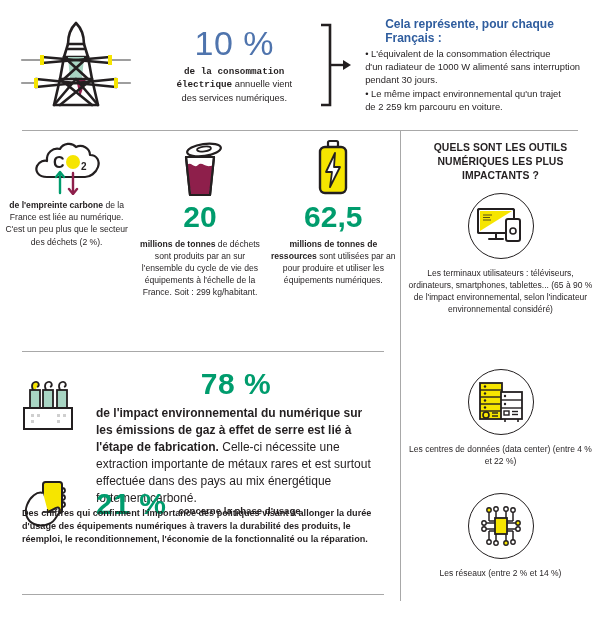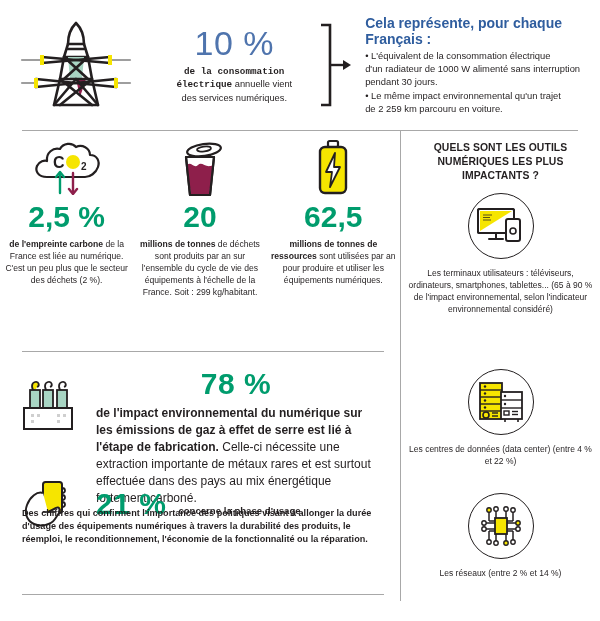--- a/index.html
+++ b/index.html
@@ -24,21 +24,21 @@
     letter-spacing: .5px; line-height: 1.05; margin-bottom: 3px;
   }
   .hero-cap { font-size: 9.3px; line-height: 1.34; color: #231f20; }
   .hero-cap b { font-weight: 700; font-family: Liberation Mono, monospace; }
 
   .bracket-arrow {
     width: 38px; display: flex; align-items: center; justify-content: center;
   }
   .top-text { width: 248px; padding-right: 6px; }
   .top-text .lead {
-    color: #2f5d9e; font-weight: 700; font-size: 14px; margin-bottom: 2px;
+    color: #2f5d9e; font-weight: 700; font-size: 12px; margin-bottom: 2px; margin-left: 20px;
   }
   .top-text .bullets { font-size: 9.4px; line-height: 1.42; }
   .top-text .bullets p { margin: 0; }
 
   
   .hr {
     position: absolute; height: 1px; background: #a8a8a8;
   }
   .vr {
     position: absolute; width: 1px; background: #a8a8a8;
@@ -196,21 +196,20 @@
             <circle cx="42" cy="21" r="7" fill="#f6e500"></circle>
             <text x="50" y="29" font-family="'Liberation Sans',sans-serif" font-size="10" font-weight="700" fill="#231f20">2</text>
             <g stroke-width="2.4" fill="none" stroke-linecap="round">
               <line x1="29" y1="52" x2="29" y2="32" stroke="#009c6d"></line>
               <polyline points="25,36 29,31 33,36" stroke="#009c6d" stroke-linejoin="round"></polyline>
               <line x1="42" y1="32" x2="42" y2="52" stroke="#8e1f4b"></line>
               <polyline points="38,48 42,53 46,48" stroke="#8e1f4b" stroke-linejoin="round"></polyline>
             </g>
           </svg>
         </div>
-        <div class="stat-num">2,5 %</div>
         <div class="stat-cap"><b>de l'empreinte carbone</b><span> de la France est liée au numérique. C'est un peu plus que le secteur des déchets (2 %).</span></div>
       </div>
 
       <div class="stat">
         <div class="stat-icon">
           <svg width="54" height="58" viewBox="0 0 54 58">
             <path d="M13 18 L17 56 L37 56 L41 18 Z" fill="#ffffff" stroke="#231f20" stroke-width="2.2" stroke-linejoin="round"></path>
             <path d="M14 26 C18 22 21 30 25 26 C29 22 33 30 40 26 L36 56 L18 56 Z" fill="#8e1f4b"></path>
             <path d="M13 18 L17 56 L37 56 L41 18 Z" fill="none" stroke="#231f20" stroke-width="2.2" stroke-linejoin="round"></path>
             <ellipse cx="31" cy="11" rx="17" ry="6" transform="rotate(-8 31 11)" fill="#ffffff" stroke="#231f20" stroke-width="2.2"></ellipse>

